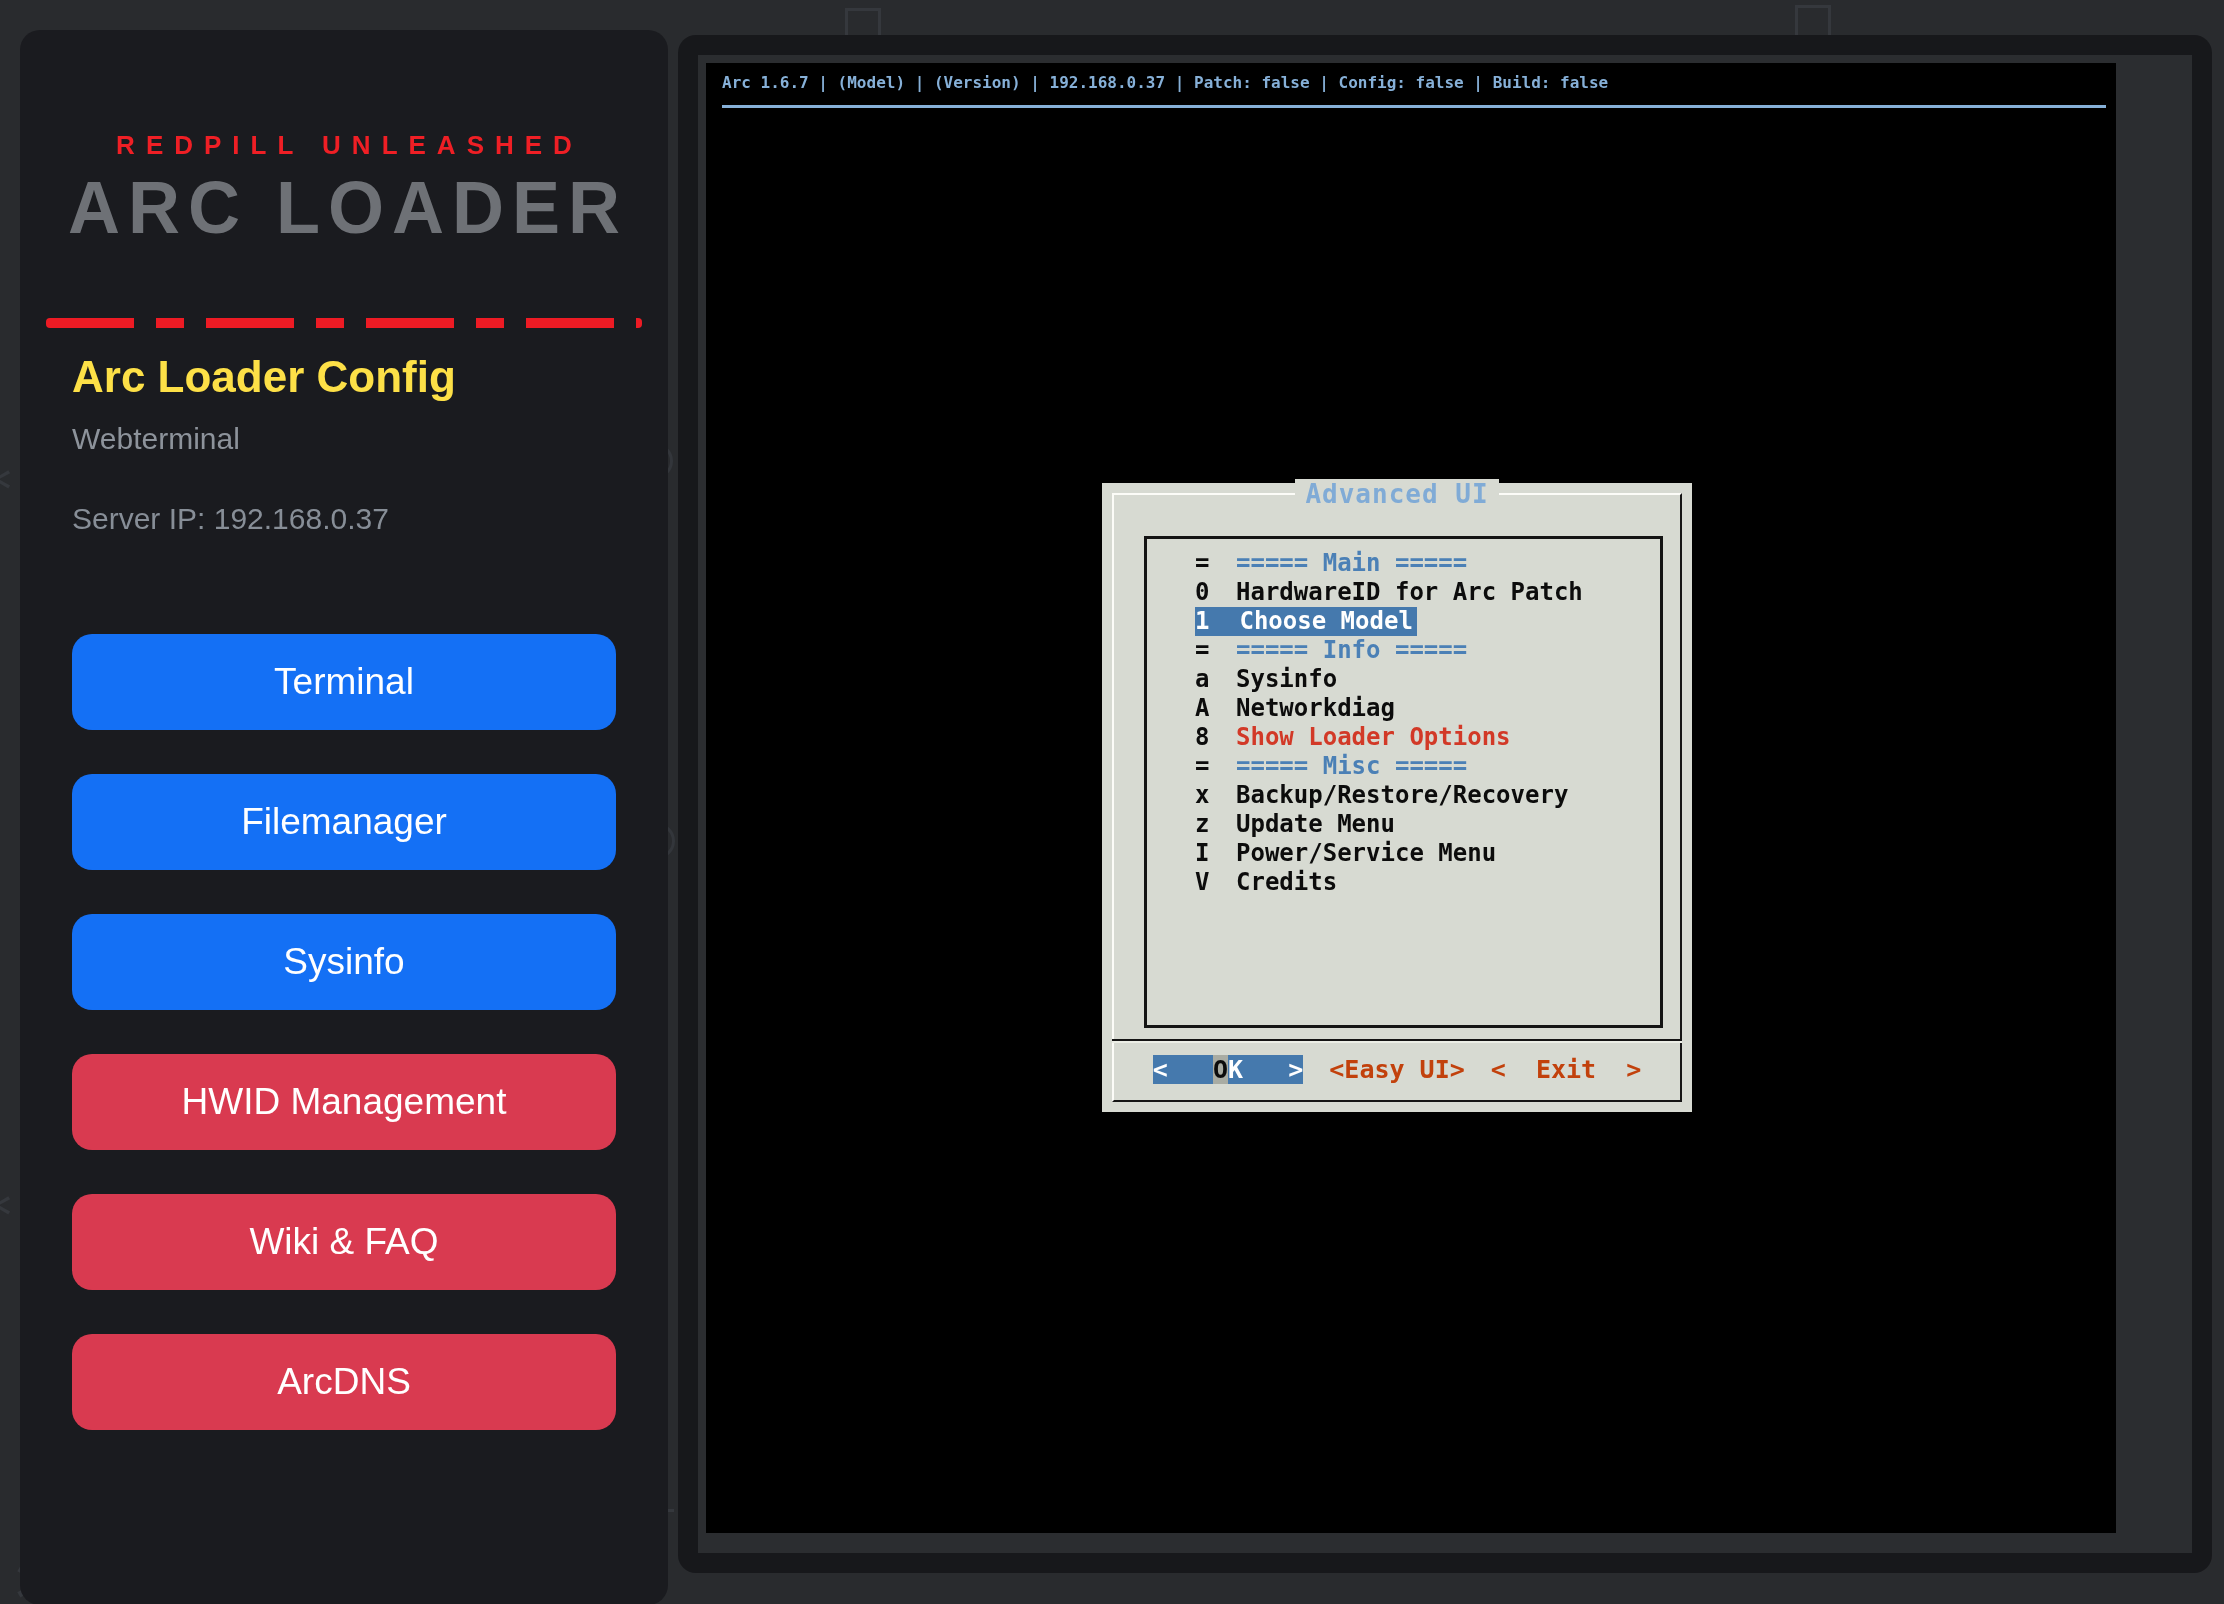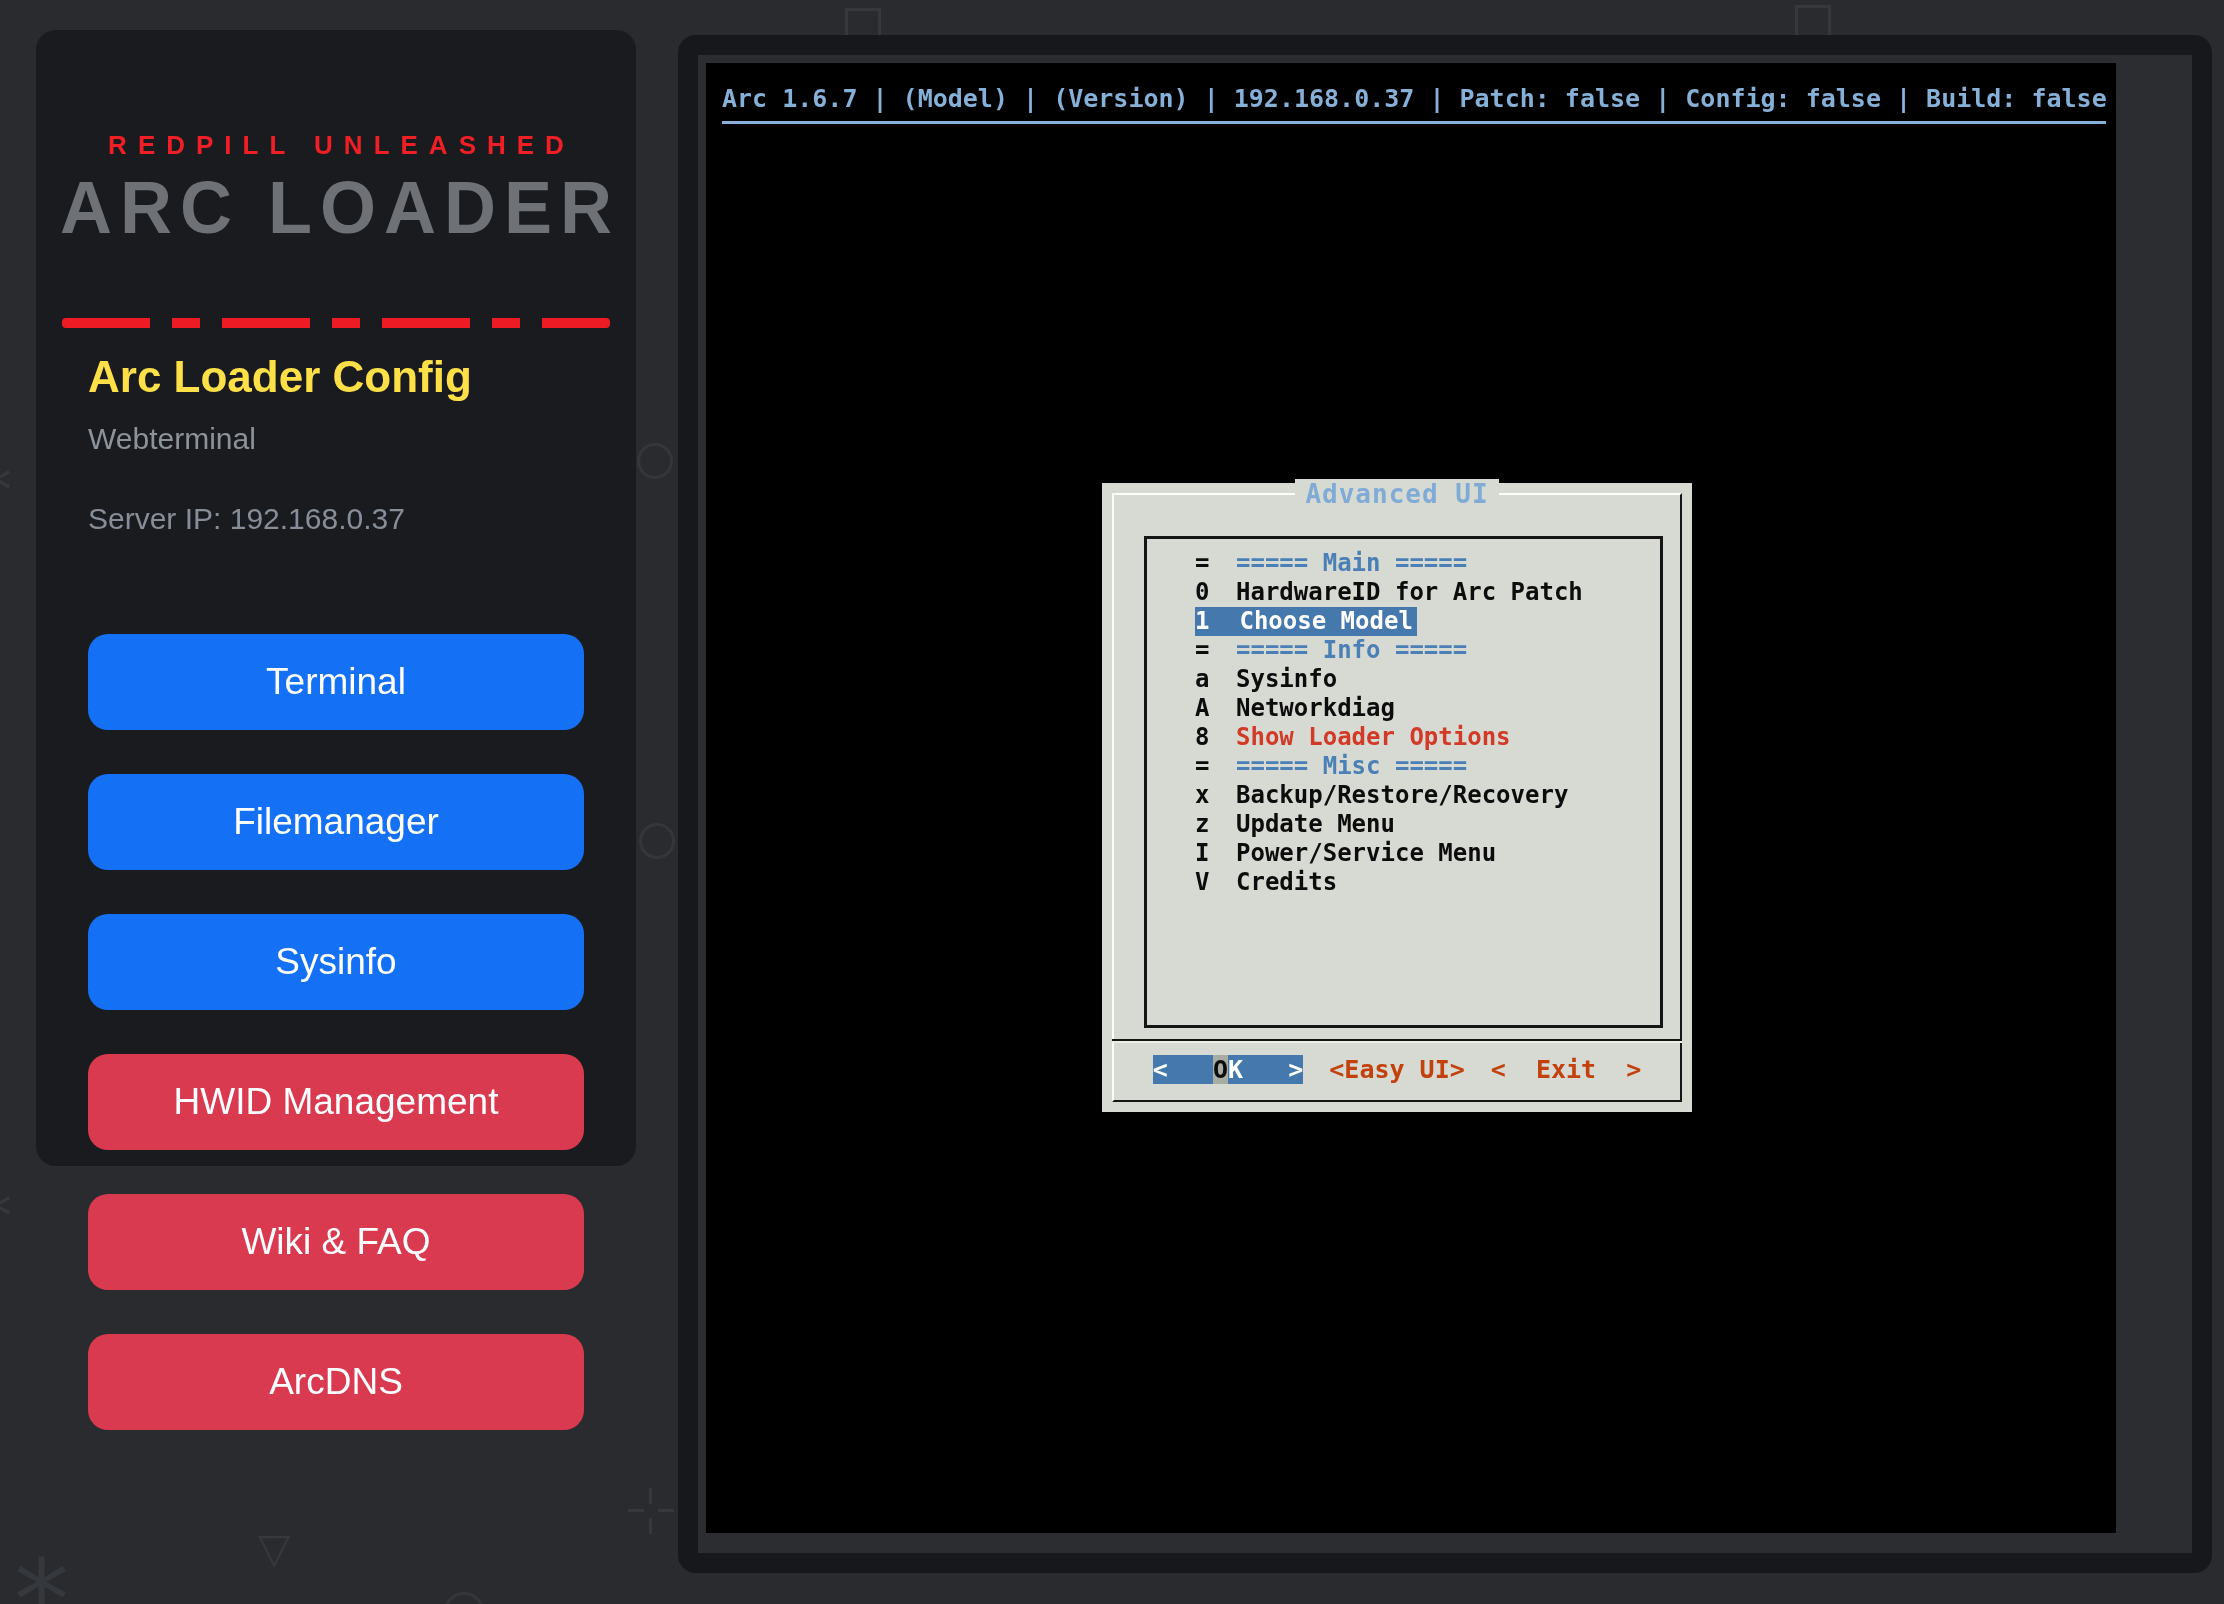--- a/index.html
+++ b/index.html
@@ -18,22 +18,22 @@
   .deco-star{font-family:"DejaVu Sans",sans-serif;line-height:1;font-weight:400;}
   .deco-tri{font-family:"DejaVu Sans",sans-serif;font-size:42px;line-height:1;}
   .deco-plus{width:46px;height:46px;}
   .deco-plus::before{content:"";position:absolute;left:21px;top:0;width:3px;height:46px;
     background:linear-gradient(#35383d 0 34%,transparent 34% 66%,#35383d 66% 100%);}
   .deco-plus::after{content:"";position:absolute;top:21px;left:0;height:3px;width:46px;
     background:linear-gradient(90deg,#35383d 0 34%,transparent 34% 66%,#35383d 66% 100%);}
 
   
   .sidebar{
-    position:absolute;left:36px;top:30px;width:600px;height:1136px;
-    background:#1a1b1f;border-radius:20px;z-index:1;
+    position:absolute;left:20px;top:30px;width:600px;height:1575px;
+    background:#1a1b1f;border-radius:20px;z-index:1;padding-left:48px;
   }
   .brand-top{
     position:absolute;top:100px;left:0;right:0;text-align:center;
     color:#ef1f25;font-size:26px;font-weight:700;letter-spacing:11px;text-indent:11px;
     font-family:"Liberation Sans",sans-serif;
   }
   .brand-main{
     position:absolute;top:136px;left:0;right:0;text-align:center;
     color:#6e7176;font-size:72px;font-weight:700;letter-spacing:8px;text-indent:8px;
     transform:scaleY(1.04);
@@ -69,22 +69,22 @@
     position:absolute;left:20px;top:20px;right:20px;bottom:20px;
     background:#2b2d30;
   }
   .term-screen{
     position:absolute;left:8px;top:8px;width:1410px;height:1470px;
     background:#000000;
     font-family:"DejaVu Sans Mono","Liberation Mono",monospace;
     font-weight:700;
   }
   .term-statusbar{
-    padding:20px 8px 0 16px;
-    color:#86b0d8;font-size:25px;line-height:32px;white-space:pre;
+    padding:4px 8px 0 16px;
+    color:#86b0d8;font-size:16px;line-height:32px;white-space:pre;
   }
   .term-statusline{
     height:0;border-top:3px solid #86b0d8;margin:6px 10px 0 16px;
   }
 
   
   .dialog{
     position:absolute;left:396px;top:420px;width:590px;height:629px;
     background:#d7dad2;color:#0c0c0c;font-size:24px;
   }

